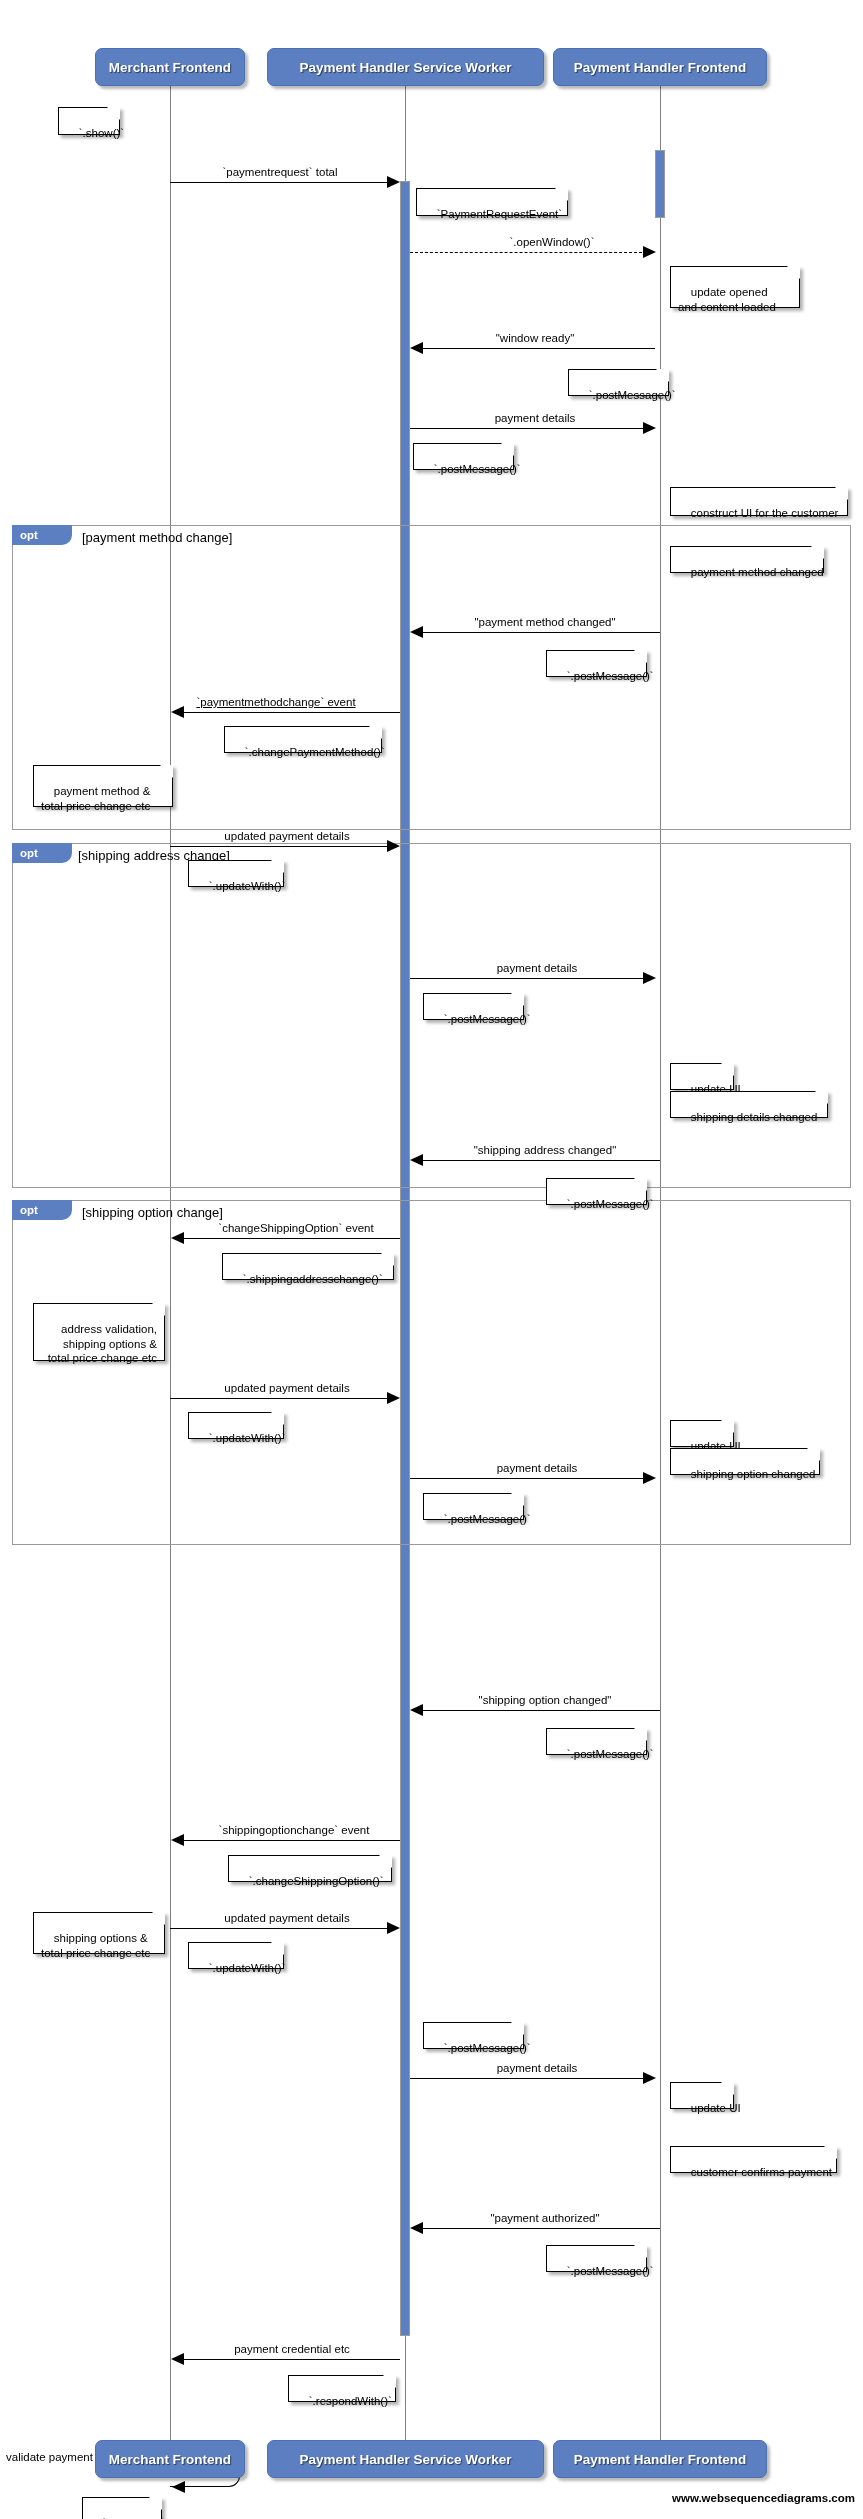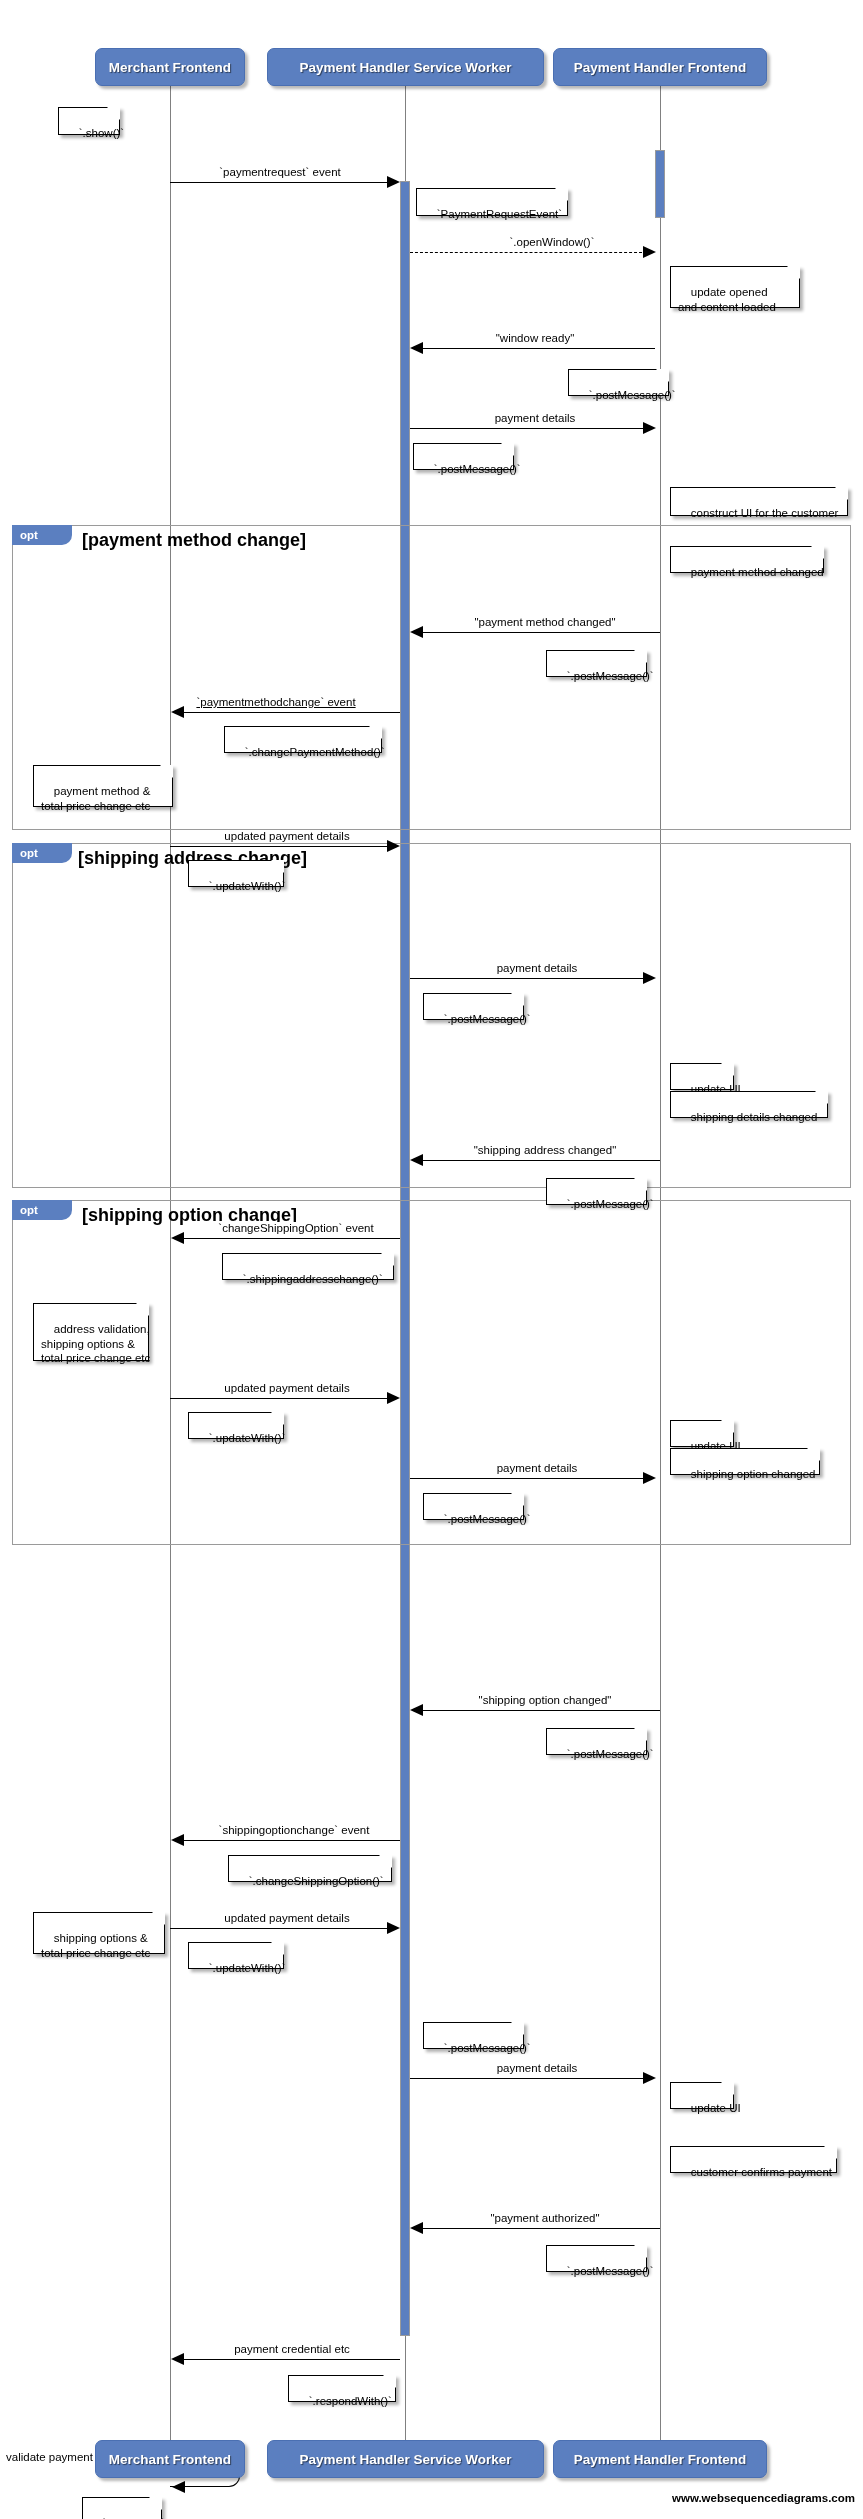--- a/index.html
+++ b/index.html
@@ -76,21 +76,21 @@
     position:absolute;box-sizing:border-box;
     border:1.4px solid #9a9a9a;background:transparent;
   }
   .fragtag{
     position:absolute;box-sizing:border-box;height:20px;
     background:#5b7fc0;color:#fff;font-size:11.5px;font-weight:bold;
     display:flex;align-items:center;padding:0 8px;
     border-bottom-right-radius:10px;
   }
   .fraglabel{
-    position:absolute;font-size:18px;font-weight:bold;color:#000;white-space:nowrap;
+    position:absolute;font-size:13px;font-weight:normal;color:#000;white-space:nowrap;
   }
 
   
   .footer{
     position:absolute;right:8px;font-size:11.5px;color:#000;font-weight:bold;
   }
 </style>
 </head>
 <body>
 
@@ -128,21 +128,21 @@
   <div class="fraglabel" style="left:78px;top:848px;">[shipping address change]</div>
 
   <div class="frag" style="left:12px;top:1200px;width:839px;height:345px;"></div>
   <div class="fragtag" style="left:12px;top:1200px;width:60px;">
     <span>opt</span>
   </div>
   <div class="fraglabel" style="left:82px;top:1205px;">[shipping option change]</div>
 
   <div class="msgline" style="left:170px;top:182px;width:218px;"></div>
   <div class="arrowhead right" style="left:387px;top:176px;"></div>
-  <div class="msglabel ctr" style="left:280px;top:166px;">`paymentrequest` event</div>
+  <div class="msglabel ctr" style="left:280px;top:166px;">`paymentrequest` total</div>
 
   <div class="msgline dashed" style="left:410px;top:252px;width:237px;"></div>
   <div class="arrowhead right" style="left:643px;top:246px;"></div>
   <div class="msglabel ctr" style="left:552px;top:236px;">`.openWindow()`</div>
 
   <div class="msgline" style="left:422px;top:348px;width:233px;"></div>
   <div class="arrowhead left" style="left:410px;top:342px;"></div>
   <div class="msglabel ctr" style="left:535px;top:332px;">"window ready"</div>
 
   <div class="msgline" style="left:410px;top:428px;width:237px;"></div>
@@ -284,21 +284,21 @@
   <div class="note" style="left:546px;top:1178px;width:101px;height:27px;">
     <span>`.postMessage()`</span>
     <span class="foldtri"></span>
   </div>
 
   <div class="note" style="left:222px;top:1253px;width:172px;height:27px;">
     <span>`.shippingaddresschange()`</span>
     <span class="foldtri"></span>
   </div>
 
-  <div class="note" style="left:33px;top:1303px;width:116px;height:58px;">
+  <div class="note" style="left:33px;top:1303px;width:132px;height:58px;text-align:right;">
     <span>address validation,
 shipping options &amp;
 total price change etc</span>
     <span class="foldtri"></span>
   </div>
 
   <div class="note" style="left:188px;top:1412px;width:96px;height:27px;">
     <span>`.updateWith()`</span>
     <span class="foldtri"></span>
   </div>

